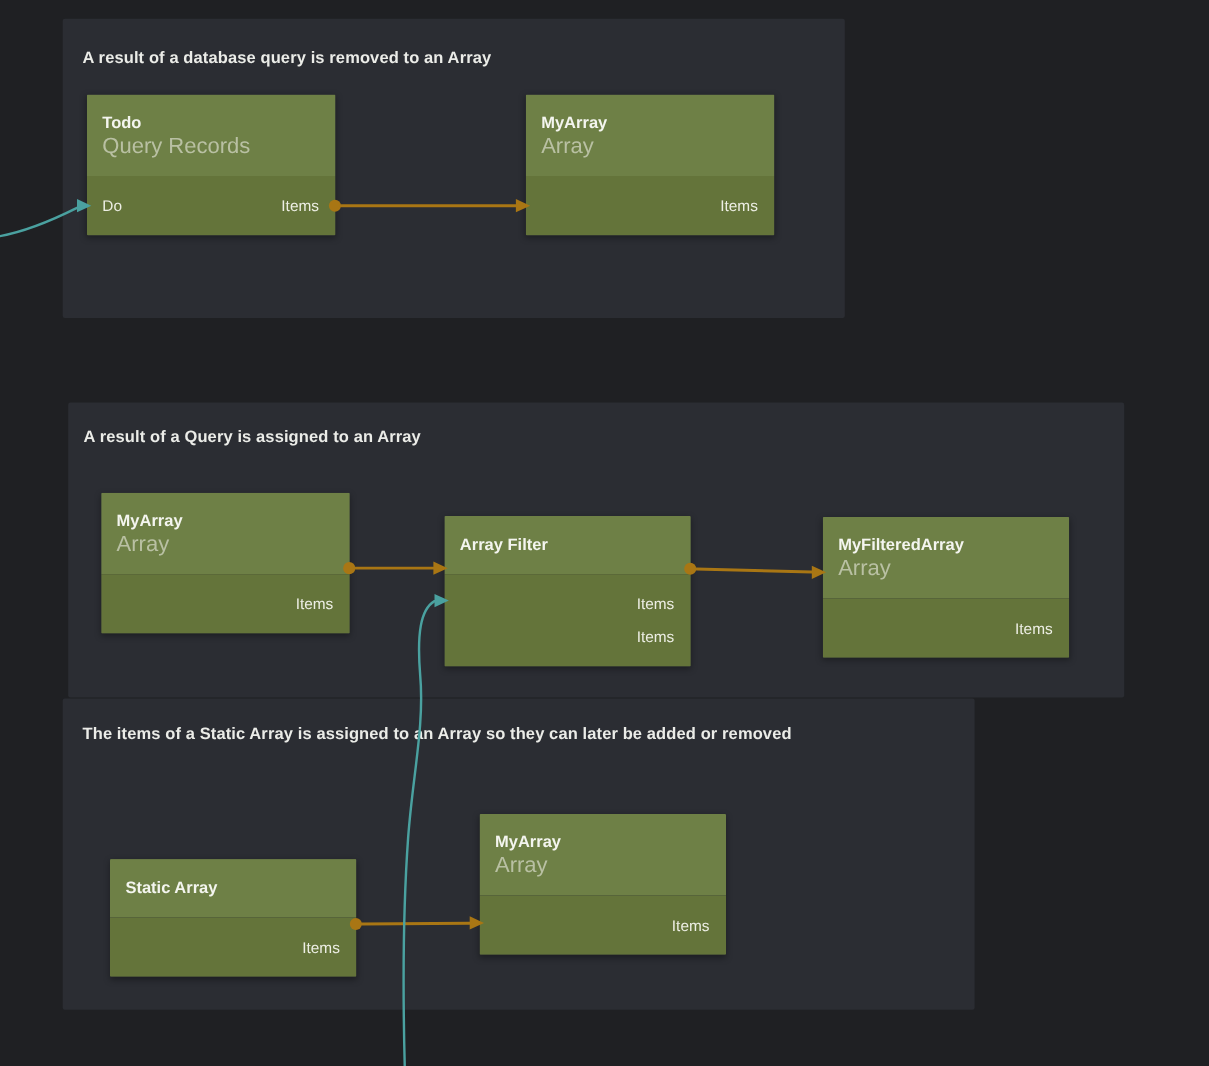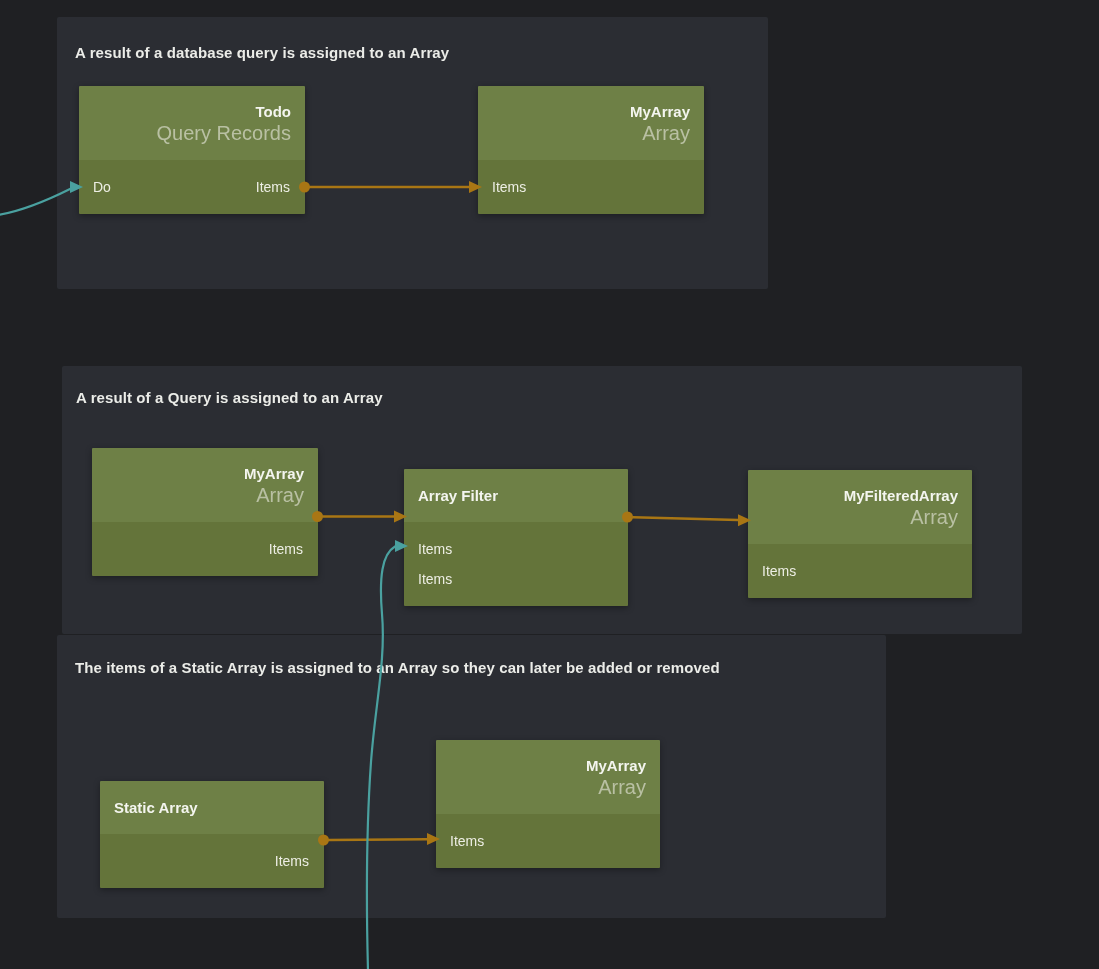--- a/index.html
+++ b/index.html
@@ -36,21 +36,20 @@
 
   .node {
     position: absolute;
     box-shadow: 0 2px 6px rgba(0,0,0,0.35);
     border-radius: 1px;
     overflow: hidden;
   }
   .node-header {
     background: var(--node_header, #6e8046);
     padding: 0 14px;
-    text-align: right;
   }
   .node-header.two-line { height: 74px; padding-top: 15px; }
   .node-header.one-line { height: 53px; display: flex; align-items: center; }
   .node-title {
     font-size: 15px;
     font-weight: 700;
     color: var(--title_color, #f4f5ef);
     line-height: 21px;
     white-space: nowrap;
   }
@@ -60,21 +59,21 @@
     color: var(--subtitle_color, #b9c0a3);
     line-height: 22px;
     white-space: nowrap;
   }
   .node-body {
     background: var(--node_body, #64743a);
     padding: 12px 15px 12px 14px;
   }
   .port-row {
     display: flex;
-    justify-content: flex-start;
+    justify-content: flex-end;
     height: 30px;
     line-height: 30px;
     gap: 30px;
   }
   .port {
     font-size: 14px;
     color: var(--port_color, #edeee4);
     white-space: nowrap;
   }
   .port.out { margin-left: auto; text-align: right; }
@@ -92,21 +91,21 @@
   .dot   { fill: var(--conn_orange, #a97614); }
   .arrow-o { fill: var(--conn_orange, #a97614); }
   .arrow-t { fill: var(--conn_teal, #4aa1a0); }
 </style>
 </head>
 <body>
 
 <div class="canvas">
 
   <section class="panel" style="left:57px; top:17px; width:711px; height:272px;">
-    <div class="panel-label" style="left:18px; top:27px;">A result of a database query is assigned to an Array</div>
+    <div class="panel-label" style="left:18px; top:27px;">A result of a database query is removed to an Array</div>
 
     <div class="node" style="left:22px; top:69px; width:226px;">
       <div class="node-header two-line">
         <div class="node-title">Todo</div>
         <div class="node-subtitle">Query Records</div>
       </div>
       <div class="node-body">
         <div class="port-row">
           <span class="port in">Do</span>
           <span class="port out">Items</span>

